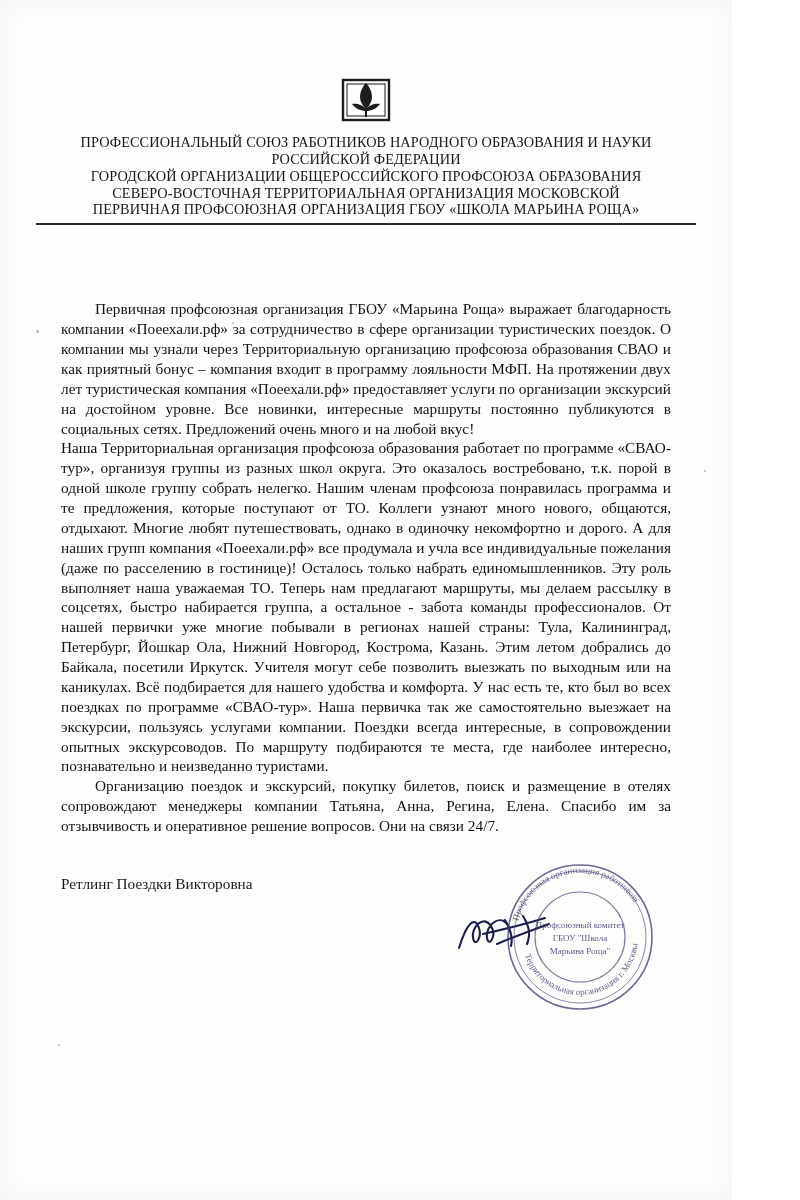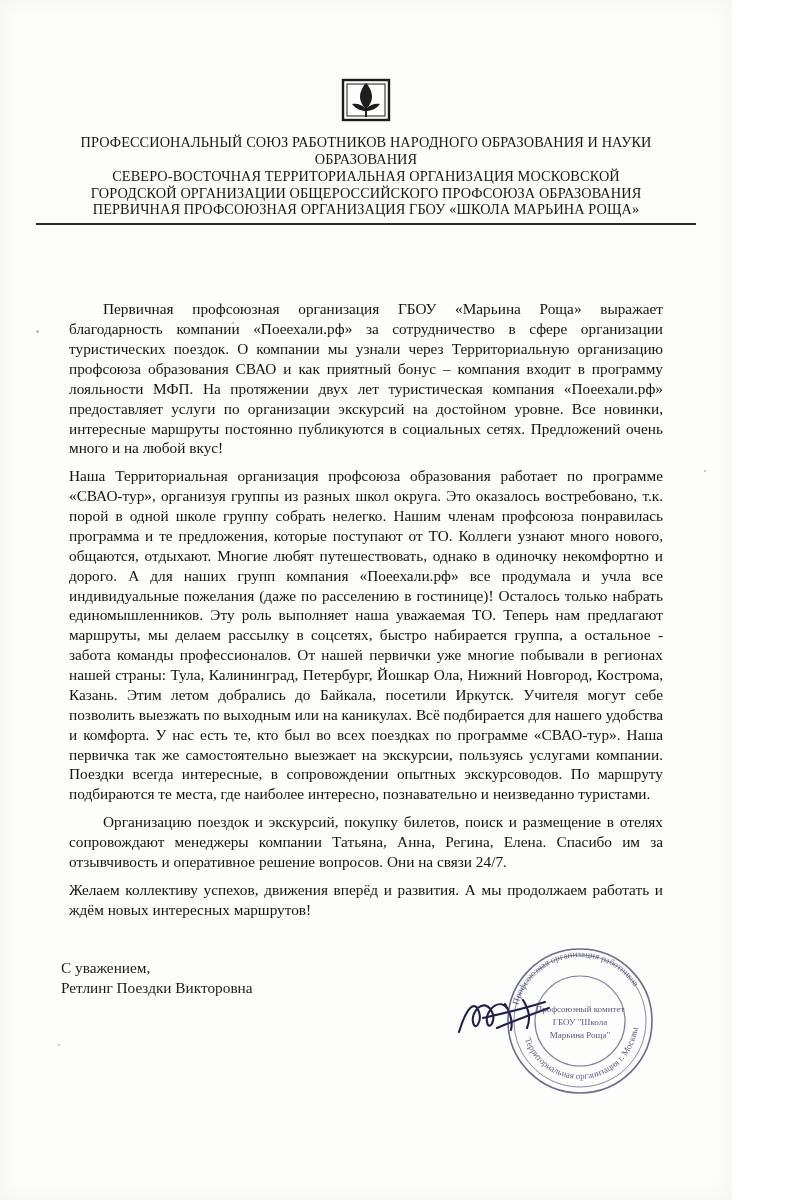--- a/index.html
+++ b/index.html
@@ -69,21 +69,21 @@
 
   .body-text {
     width: 610px;
     margin: 74px auto 0;
     font-size: 15.3px;
     line-height: 1.30;
     text-align: justify;
     color: #121212;
   }
   .body-text p {
-    margin: 8px;
+    margin: 0;
   }
   .body-text p.indent {
     text-indent: 34px;
   }
 
   .sign-block {
     width: 610px;
     margin: 38px auto 0;
     font-size: 15.3px;
     line-height: 1.34;
@@ -126,36 +126,34 @@
         <path d="M27 9 C27 9 21 15 21 23 C21 30 27 35 27 35 C27 35 33 30 33 23 C33 15 27 9 27 9 Z" fill="#1d1d1d"></path>
         <path d="M27 35 C24 31 18 29 13 30 C17 35 22 37 27 37 Z" fill="#1d1d1d"></path>
         <path d="M27 35 C30 31 36 29 41 30 C37 35 32 37 27 37 Z" fill="#1d1d1d"></path>
         <rect x="26" y="34" width="2" height="9" fill="#1d1d1d"></rect>
       </svg>
     </span>
   </div>
 
   <div class="header">
     <div class="line">ПРОФЕССИОНАЛЬНЫЙ СОЮЗ РАБОТНИКОВ НАРОДНОГО ОБРАЗОВАНИЯ И НАУКИ</div>
-    <div class="line">ОБРАЗОВАНИЯ</div>
+    <div class="line">РОССИЙСКОЙ ФЕДЕРАЦИИ</div>
+    <div class="line">ГОРОДСКОЙ ОРГАНИЗАЦИИ ОБЩЕРОССИЙСКОГО ПРОФСОЮЗА ОБРАЗОВАНИЯ</div>
     <div class="line">СЕВЕРО-ВОСТОЧНАЯ ТЕРРИТОРИАЛЬНАЯ ОРГАНИЗАЦИЯ МОСКОВСКОЙ</div>
-    <div class="line">ГОРОДСКОЙ ОРГАНИЗАЦИИ ОБЩЕРОССИЙСКОГО ПРОФСОЮЗА ОБРАЗОВАНИЯ</div>
     <div class="line bold">ПЕРВИЧНАЯ ПРОФСОЮЗНАЯ ОРГАНИЗАЦИЯ ГБОУ «ШКОЛА МАРЬИНА РОЩА»</div>
     <div class="header-rule"></div>
   </div>
 
   <div class="body-text">
     <p class="indent">Первичная профсоюзная организация ГБОУ «Марьина Роща» выражает благодарность компании «Поеехали.рф» за сотрудничество в сфере организации туристических поездок. О компании мы узнали через Территориальную организацию профсоюза образования СВАО и как приятный бонус – компания входит в программу лояльности МФП. На протяжении двух лет туристическая компания «Поеехали.рф» предоставляет услуги по организации экскурсий на достойном уровне. Все новинки, интересные маршруты постоянно публикуются в социальных сетях. Предложений очень много и на любой вкус!</p>
     <p>Наша Территориальная организация профсоюза образования работает по программе «СВАО-тур», организуя группы из разных школ округа. Это оказалось востребовано, т.к. порой в одной школе группу собрать нелегко.  Нашим членам профсоюза понравилась программа и те предложения, которые поступают от ТО. Коллеги узнают много нового, общаются, отдыхают. Многие любят путешествовать, однако в одиночку некомфортно и дорого. А для наших групп компания «Поеехали.рф» все продумала и учла все индивидуальные пожелания (даже по расселению в гостинице)! Осталось только набрать единомышленников. Эту роль выполняет наша уважаемая ТО. Теперь нам предлагают маршруты, мы делаем рассылку в соцсетях, быстро набирается группа, а остальное - забота команды профессионалов. От нашей первички уже многие побывали в регионах нашей страны: Тула, Калининград, Петербург, Йошкар Ола, Нижний Новгород, Кострома, Казань. Этим летом добрались до Байкала, посетили Иркутск. Учителя могут себе позволить выезжать по выходным или на каникулах. Всё подбирается для нашего удобства и комфорта. У нас есть те, кто был во всех поездках по программе «СВАО-тур». Наша первичка так же самостоятельно выезжает на экскурсии, пользуясь услугами компании. Поездки всегда интересные, в сопровождении опытных экскурсоводов. По маршруту подбираются те места, где наиболее интересно, познавательно и неизведанно туристами.</p>
     <p class="indent">Организацию поездок и экскурсий, покупку билетов, поиск и размещение в отелях сопровождают менеджеры компании Татьяна, Анна, Регина, Елена. Спасибо им за отзывчивость и оперативное решение вопросов. Они на связи 24/7.</p>
-    <p>Желаем коллективу успехов, движения вперёд и развития. А мы продолжаем работать и ждём новых интересных маршрутов!</p>
   </div>
 
   <div class="sign-block">
-    <div class="l1">С уважением,</div>
     <div class="l3">Ретлинг Поездки Викторовна</div>
 
     <span class="signature">
       <svg viewBox="0 0 110 60" width="110" height="60" aria-hidden="true">
         <g fill="none" stroke="#1f1f4d" stroke-width="2.1" stroke-linecap="round">
           <path d="M6 44 C14 18, 22 12, 26 24 C29 34, 22 44, 20 34 C18 24, 30 10, 38 22 C44 32, 36 44, 34 34 C32 22, 46 10, 54 20"></path>
           <path d="M30 30 C48 26, 66 22, 92 14"></path>
           <path d="M44 40 C58 34, 74 28, 96 20"></path>
           <path d="M52 16 C58 26, 60 34, 58 42"></path>
           <path d="M70 12 C76 22, 78 30, 74 40"></path>

